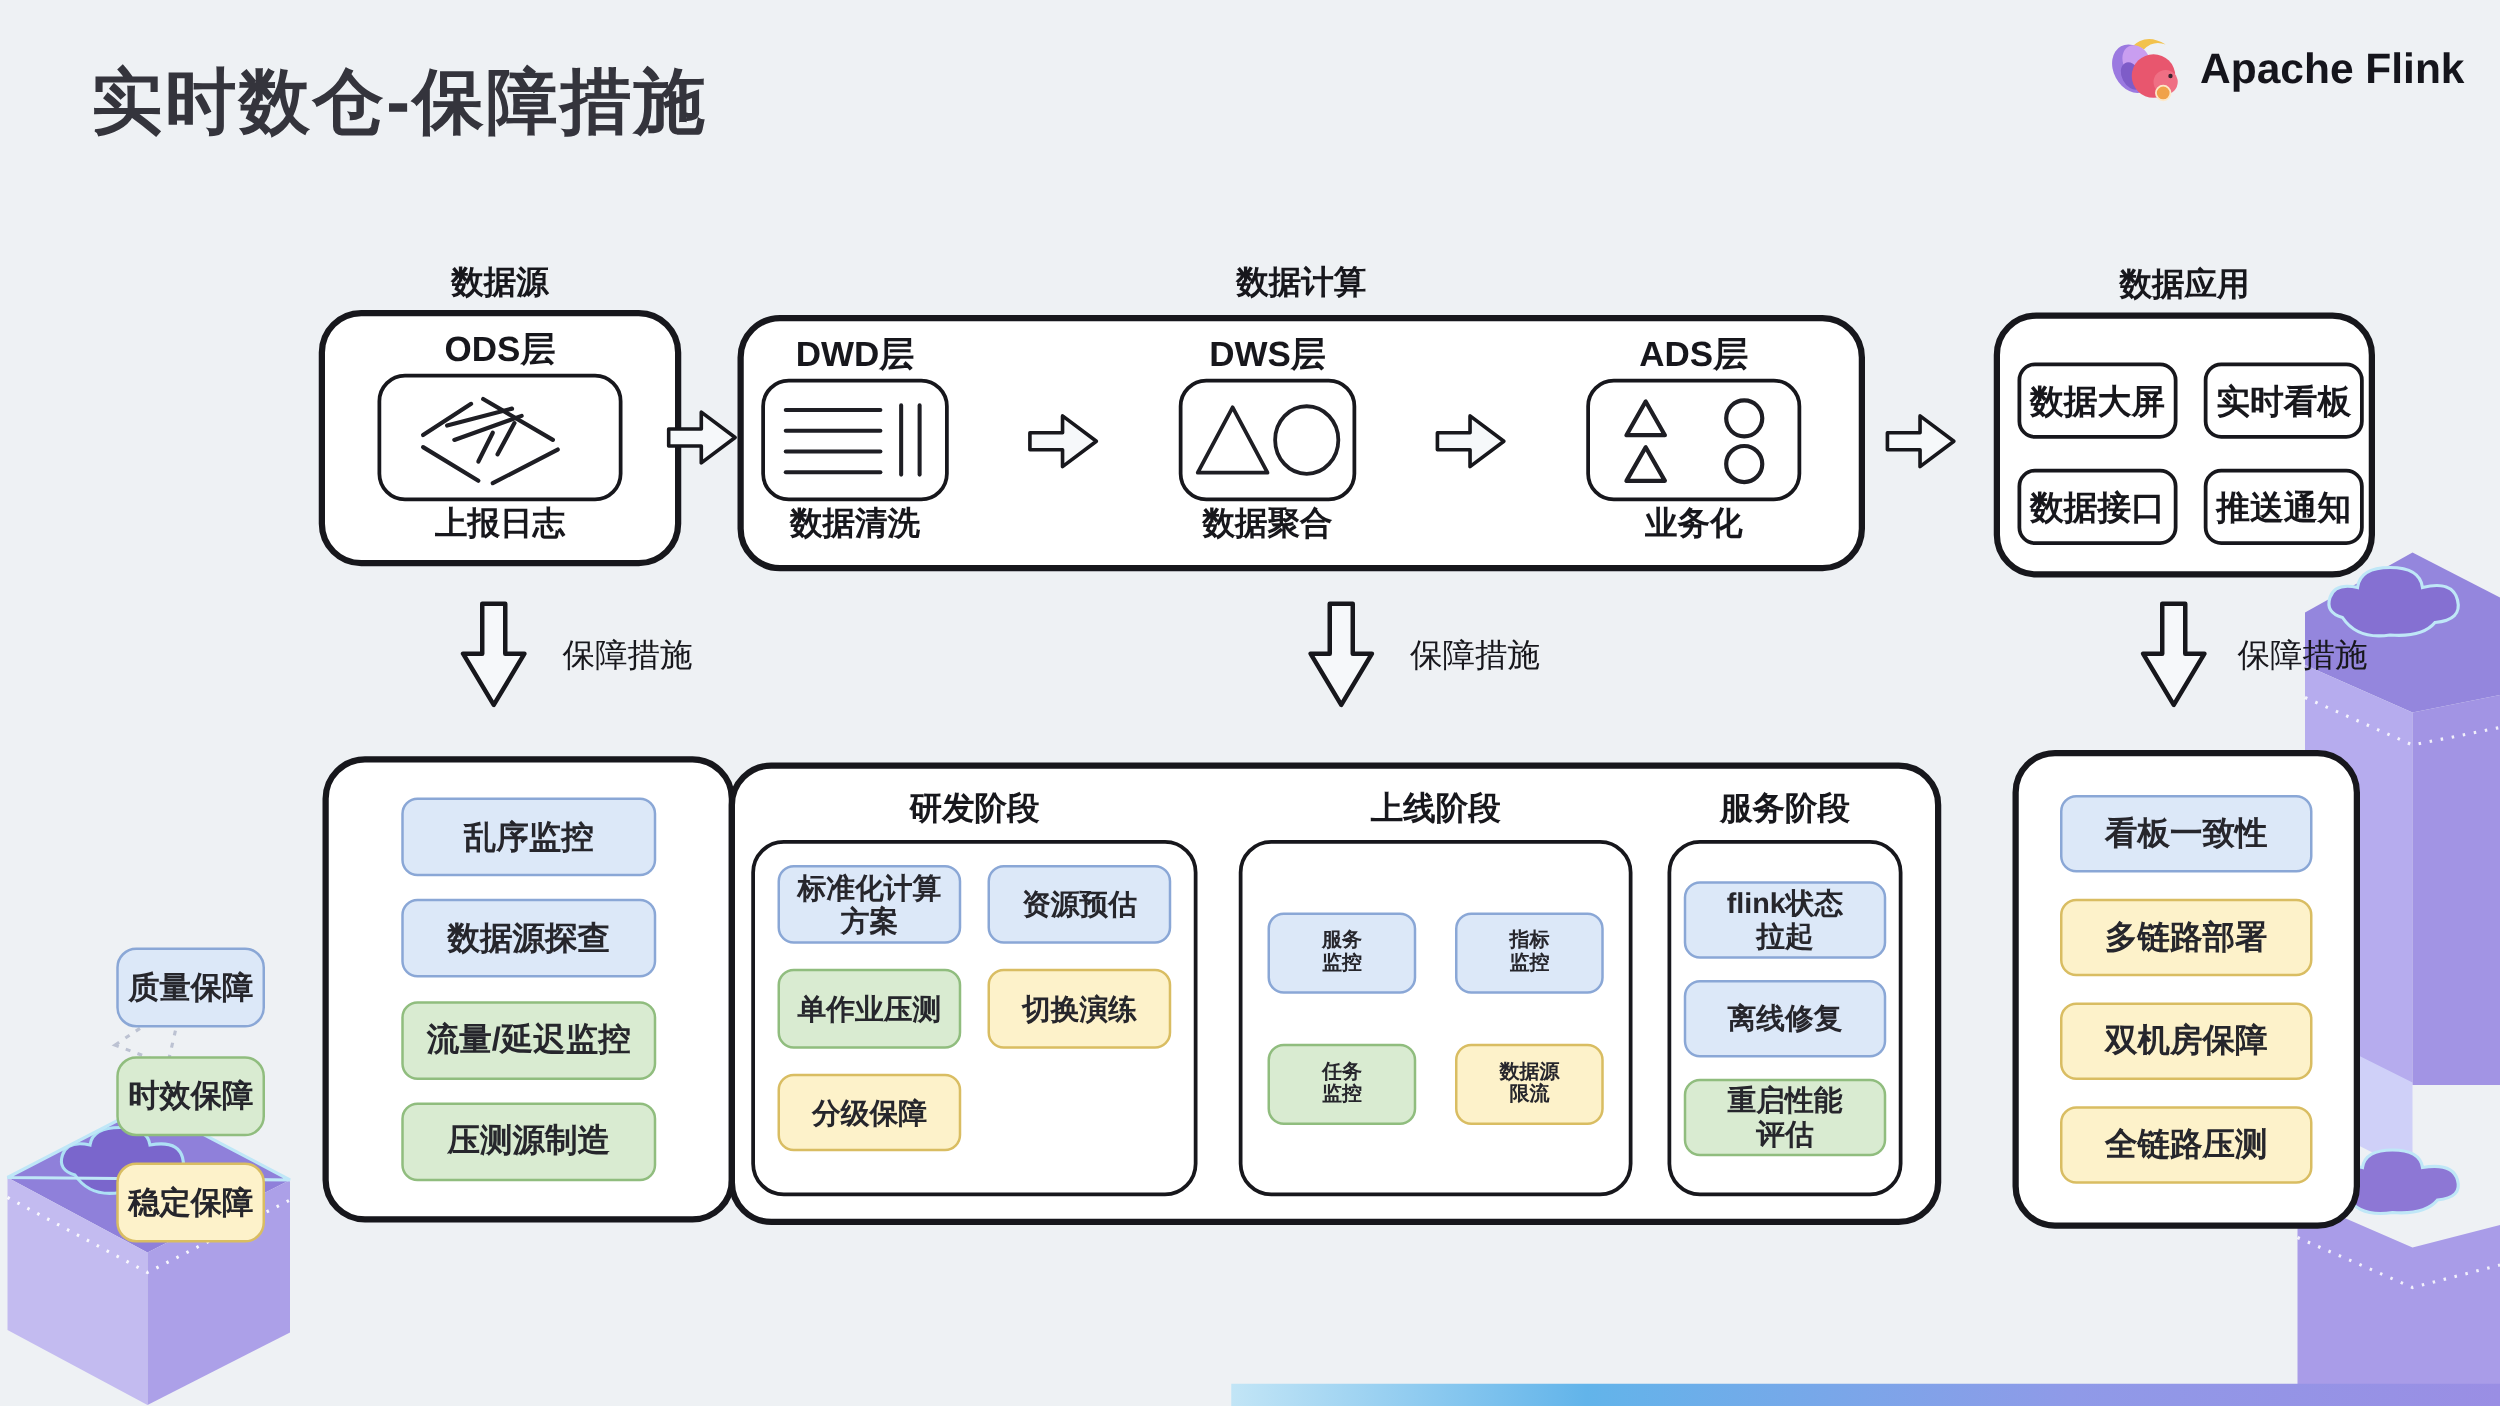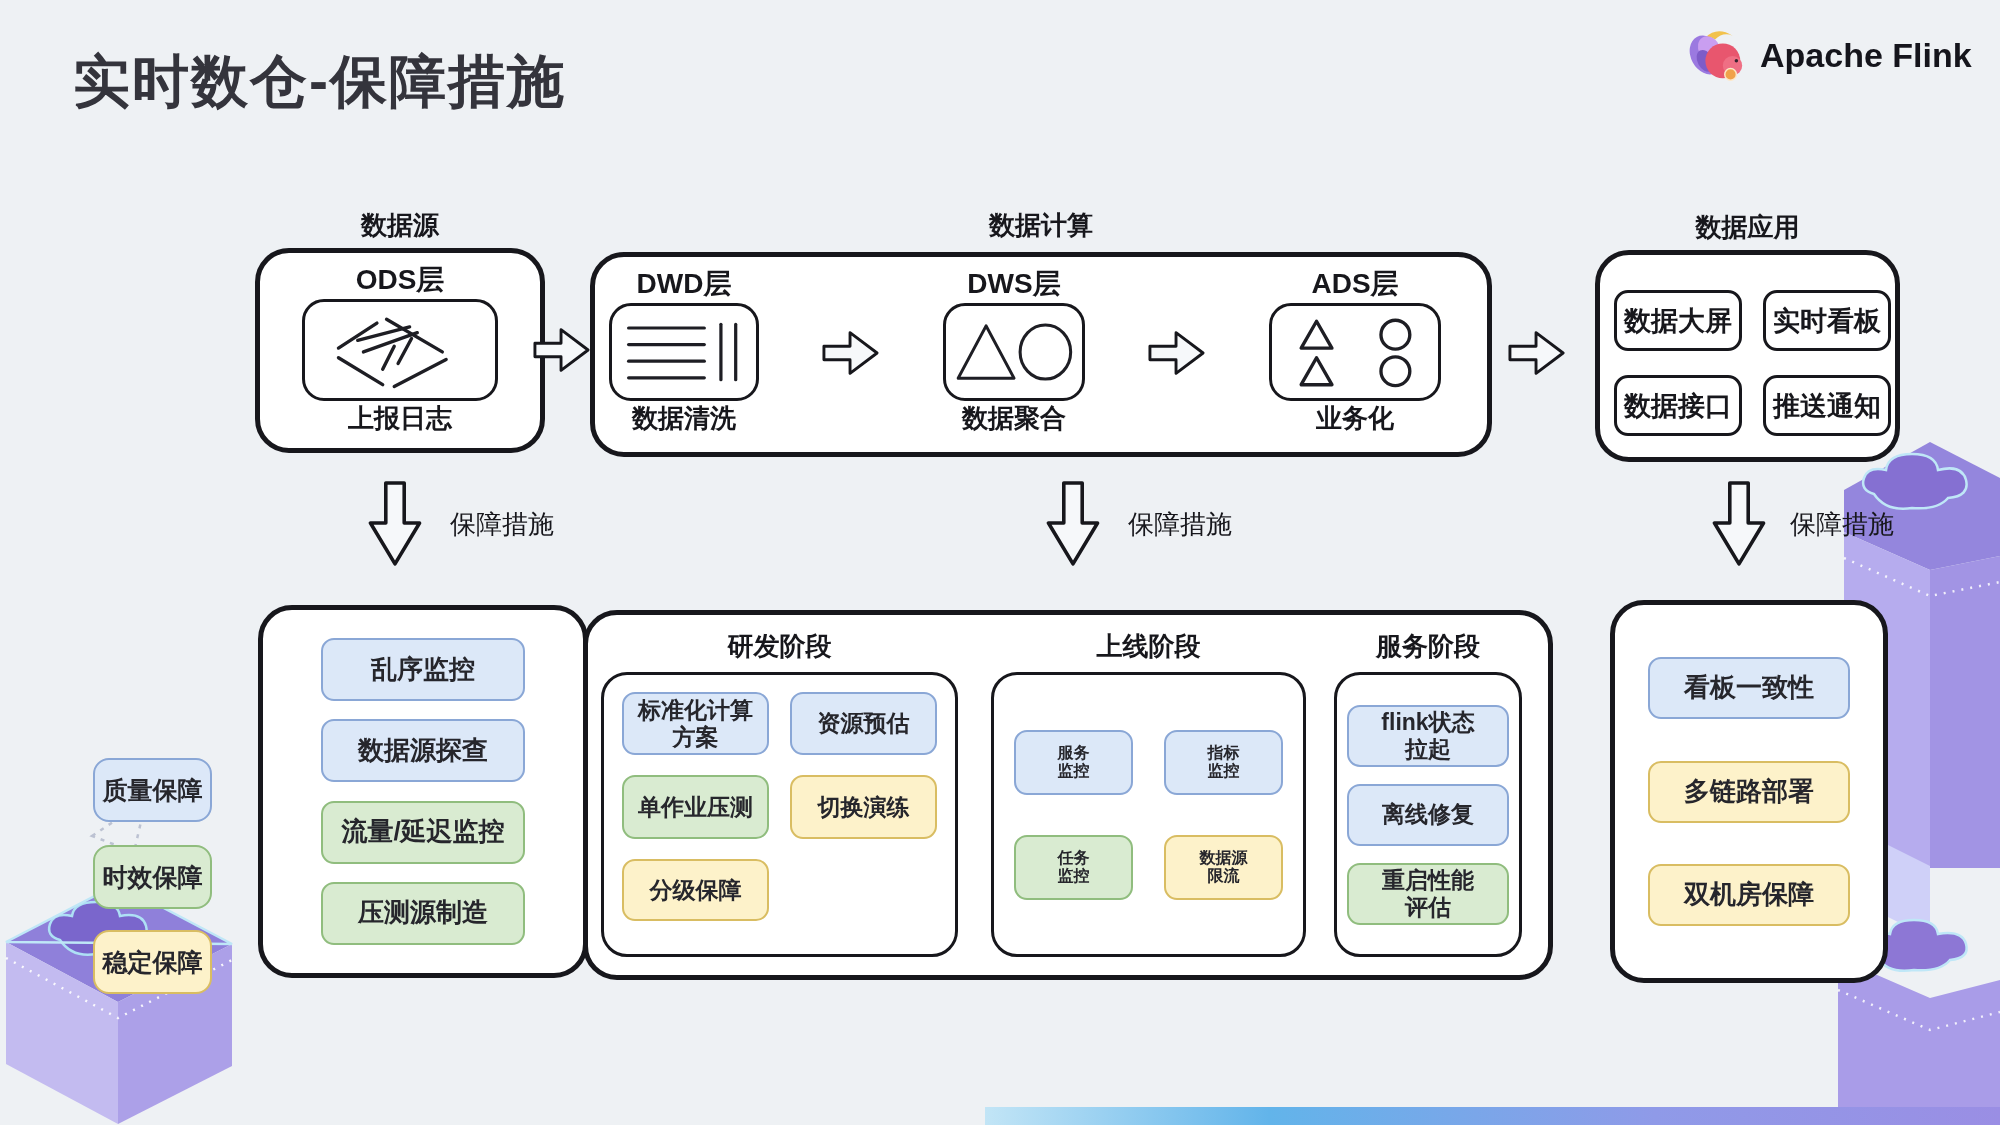--- a/index.html
+++ b/index.html
@@ -268,15 +268,16 @@
         <div class="pill green">重启性能
 评估</div>
       </div>
     </div>
   </div>
 
   <div class="big-box panel-right">
     <div class="pill blue">看板一致性</div>
     <div class="pill yellow">多链路部署</div>
     <div class="pill yellow">双机房保障</div>
+    <div class="pill yellow">全链路压测</div>
   </div>
 
 </div>
 
 </body></html>

